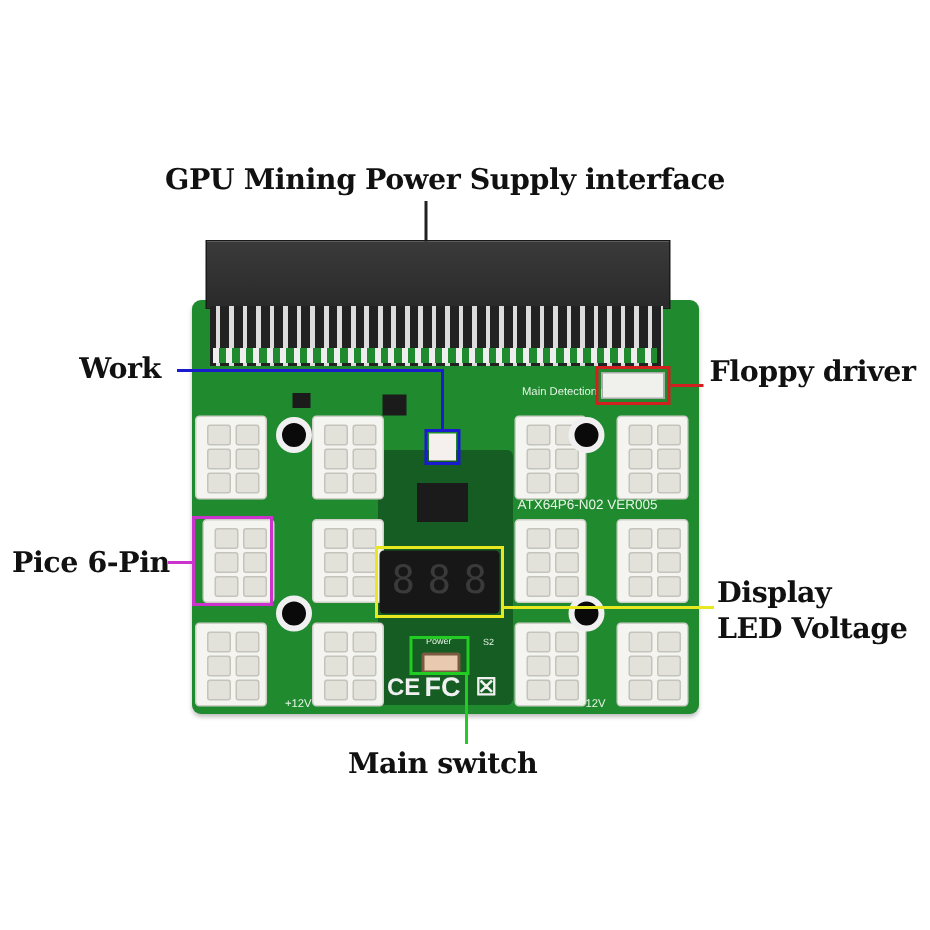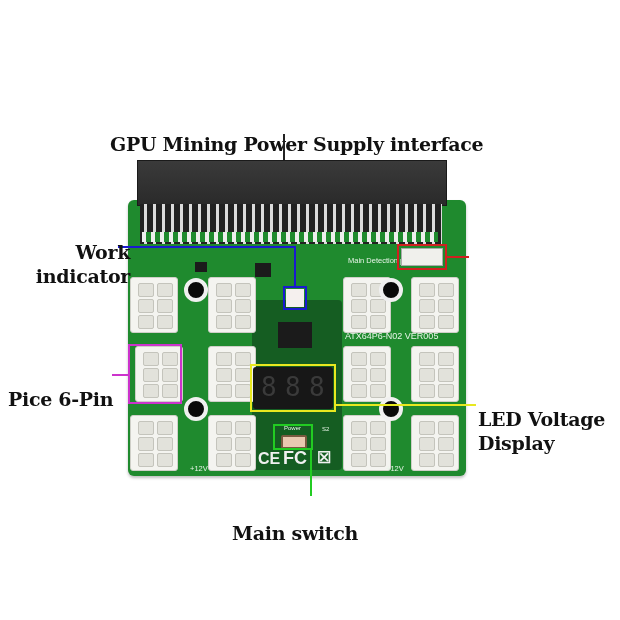--- a/index.html
+++ b/index.html
@@ -1,18 +1,18 @@
 <!DOCTYPE html>
 <html><head>
 <meta charset="utf-8">
 <style>
   html, body { margin: 0; padding: 0; }
   body { width: 620px; height: 620px; background: #ffffff; position: relative; overflow: hidden; font-family: "DejaVu Serif", serif; }
   .abs { position: absolute; }
-  .label { position: absolute; font-family: "DejaVu Serif", serif; font-weight: bold; color: #111; font-size: 19px; line-height: 24px; letter-spacing: -0.3px; margin-top: 24px; }
+  .label { position: absolute; font-family: "DejaVu Serif", serif; font-weight: bold; color: #111; font-size: 19px; line-height: 24px; letter-spacing: -0.3px; }
   .board { position: absolute; left: 128px; top: 200px; width: 338px; height: 276px; background: #1f8a2e; border-radius: 6px; box-shadow: 0 2px 3px rgba(0,0,0,0.25); }
   .board-dark { position: absolute; background: #0d4a17; }
   .connector-bar { position: absolute; left: 137px; top: 160px; width: 308px; height: 44px; background: linear-gradient(#3a3a3a, #2a2a2a); border: 1px solid #1a1a1a; }
   .pins-row { position: absolute; left: 140px; top: 204px; width: 302px; height: 40px; background: repeating-linear-gradient(90deg, #222 0 4px, #dcdcdc 4px 7px, #222 7px 9px); }
   .pins-row2 { position: absolute; left: 142px; top: 232px; width: 296px; height: 10px; background: repeating-linear-gradient(90deg, #eee 0 4px, #1f8a2e 4px 9px); }
   .pcie { position: absolute; width: 48px; height: 56px; background: #f4f4f0; border: 1px solid #cfcfc8; border-radius: 3px; box-sizing: border-box; }
   .pcie .pin { position: absolute; width: 14px; height: 12px; background: #e2e2db; border: 1px solid #c4c4bc; border-radius: 2px; }
   .hole { position: absolute; width: 24px; height: 24px; border-radius: 50%; background: #0a0a0a; border: 4px solid #f0f0f0; box-sizing: border-box; }
   .led-display { position: absolute; left: 253px; top: 367px; width: 80px; height: 42px; background: #171717; border-radius: 3px; }
   .digit { position: absolute; top: 8px; width: 16px; height: 24px; font-family: "DejaVu Sans Mono", monospace; font-size: 26px; color: #3a3a3a; line-height: 24px; }
@@ -172,24 +172,24 @@
 <div class="hl" style="left:250px; top:364px; width:86px; height:48px; border:2px solid #e8e820;"></div>
 <div class="hl" style="left:273px; top:424px; width:40px; height:26px; border:2px solid #22cc22;"></div>
 
 <div class="line" style="left:118px; top:246px; width:178px; height:2px; background:#1a1ad0;"></div>
 <div class="line" style="left:294px; top:246px; width:2px; height:41px; background:#1a1ad0;"></div>
 <div class="line" style="left:447px; top:256px; width:22px; height:2px; background:#d02020;"></div>
 <div class="line" style="left:112px; top:374px; width:17px; height:2px; background:#cc33cc;"></div>
 <div class="line" style="left:336px; top:404px; width:140px; height:2px; background:#e8e820;"></div>
 <div class="line" style="left:310px; top:450px; width:2px; height:46px; background:#22cc22;"></div>
 
-<div class="label" style="left:30px; top:216px; text-align:right; width:100px;">
+<div class="label" style="left:30px; top:234px; text-align:center; width:100px;">
   <div>Work</div>
-  <div>indicator</div>
 </div>
 <div class="label" style="left:473px; top:236px;">
+  <div>Floppy driver</div>
 </div>
 <div class="label" style="left:8px; top:363px;">Pice 6-Pin</div>
 <div class="label" style="left:478px; top:383px;">
+  <div>Display</div>
   <div>LED Voltage</div>
-  <div>Display</div>
 </div>
 <div class="label" style="left:232px; top:497px;">Main switch</div>
 
 </body></html>

